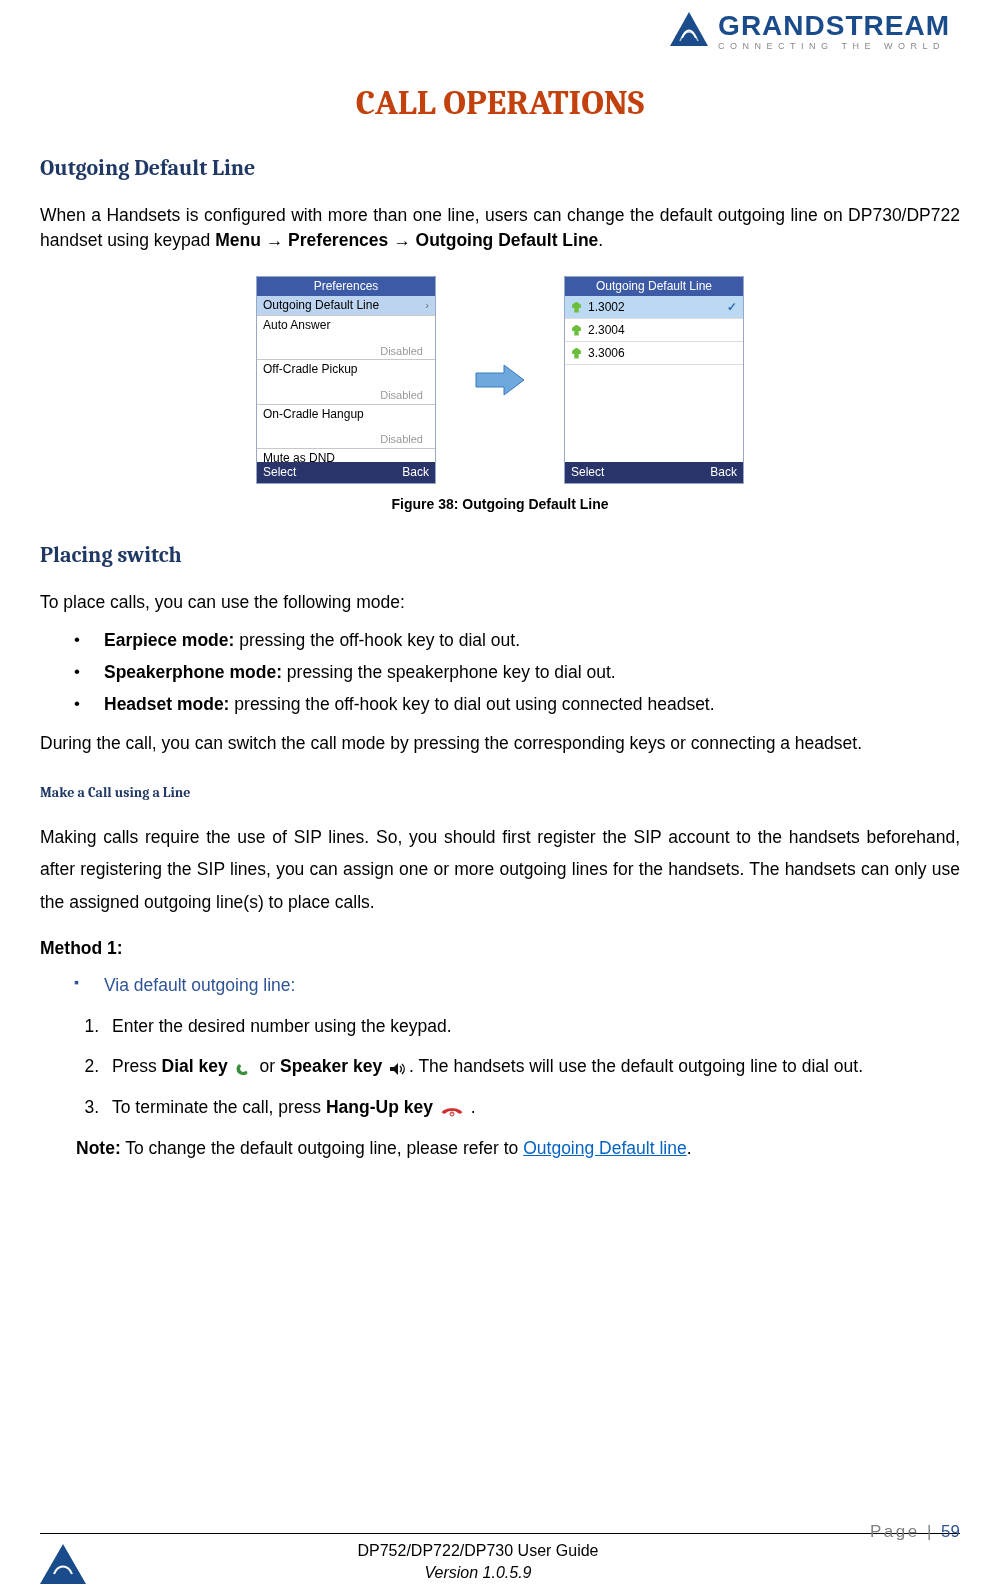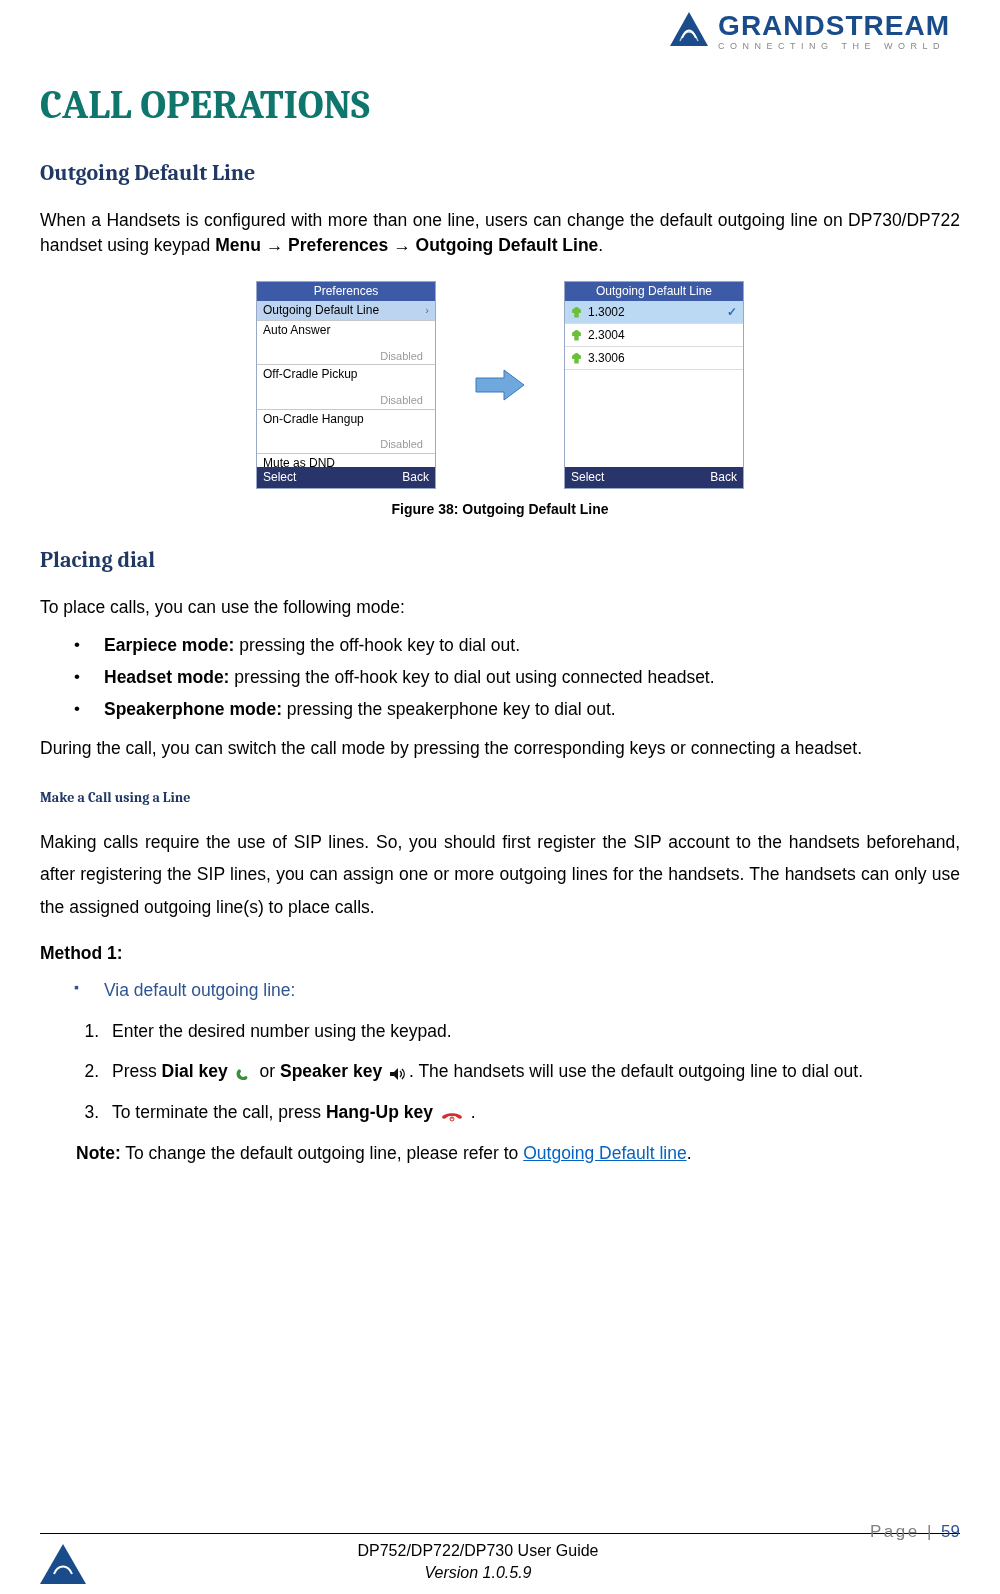--- a/index.html
+++ b/index.html
@@ -39,25 +39,26 @@
   }
   .logo-text .tagline {
     color: #888;
     font-size: 9px;
     letter-spacing: 5.5px;
     margin-top: 2px;
     font-family: Arial, sans-serif;
   }
   
   h1 {
-    color: #0f766e;
+    color: #c2410c;
     font-family: "Cambria", "Georgia", serif;
-    font-size: 40px;
+    font-size: 35px;
     font-weight: 700;
     margin-bottom: 32px;
+    text-align: center;
   }
   h2 {
     color: #1f3864;
     font-family: "Cambria", "Georgia", serif;
     font-size: 22px;
     font-weight: 700;
     margin: 30px 0 22px 0;
   }
   h3 {
     color: #1f3864;
@@ -337,27 +338,27 @@
       </div>
       <div class="ps-soft">
         <span>Select</span>
         <span>Back</span>
       </div>
     </div>
   </div>
 
   <div class="fig-caption">Figure 38: Outgoing Default Line</div>
 
-  <h2>Placing dial</h2>
+  <h2>Placing switch</h2>
   <p class="body-text">To place calls, you can use the following mode:</p>
 
   <ul class="bullets">
     <li><strong>Earpiece mode:</strong><span> pressing the off-hook key to dial out.</span></li>
+    <li><strong>Speakerphone mode:</strong><span> pressing the speakerphone key to dial out.</span></li>
     <li><strong>Headset mode:</strong><span> pressing the off-hook key to dial out using connected headset.</span></li>
-    <li><strong>Speakerphone mode:</strong><span> pressing the speakerphone key to dial out.</span></li>
   </ul>
 
   <p class="body-text">During the call, you can switch the call mode by pressing the corresponding keys or connecting a headset.</p>
 
   <h3>Make a Call using a Line</h3>
 
   <p class="body-text justify tall">Making calls require the use of SIP lines. So, you should first register the SIP account to the handsets beforehand, after registering the SIP lines, you can assign one or more outgoing lines for the handsets. The handsets can only use the assigned outgoing line(s) to place calls.</p>
 
 
   <p class="body-text" style="margin-top:18px;"><strong>Method 1:</strong></p>

